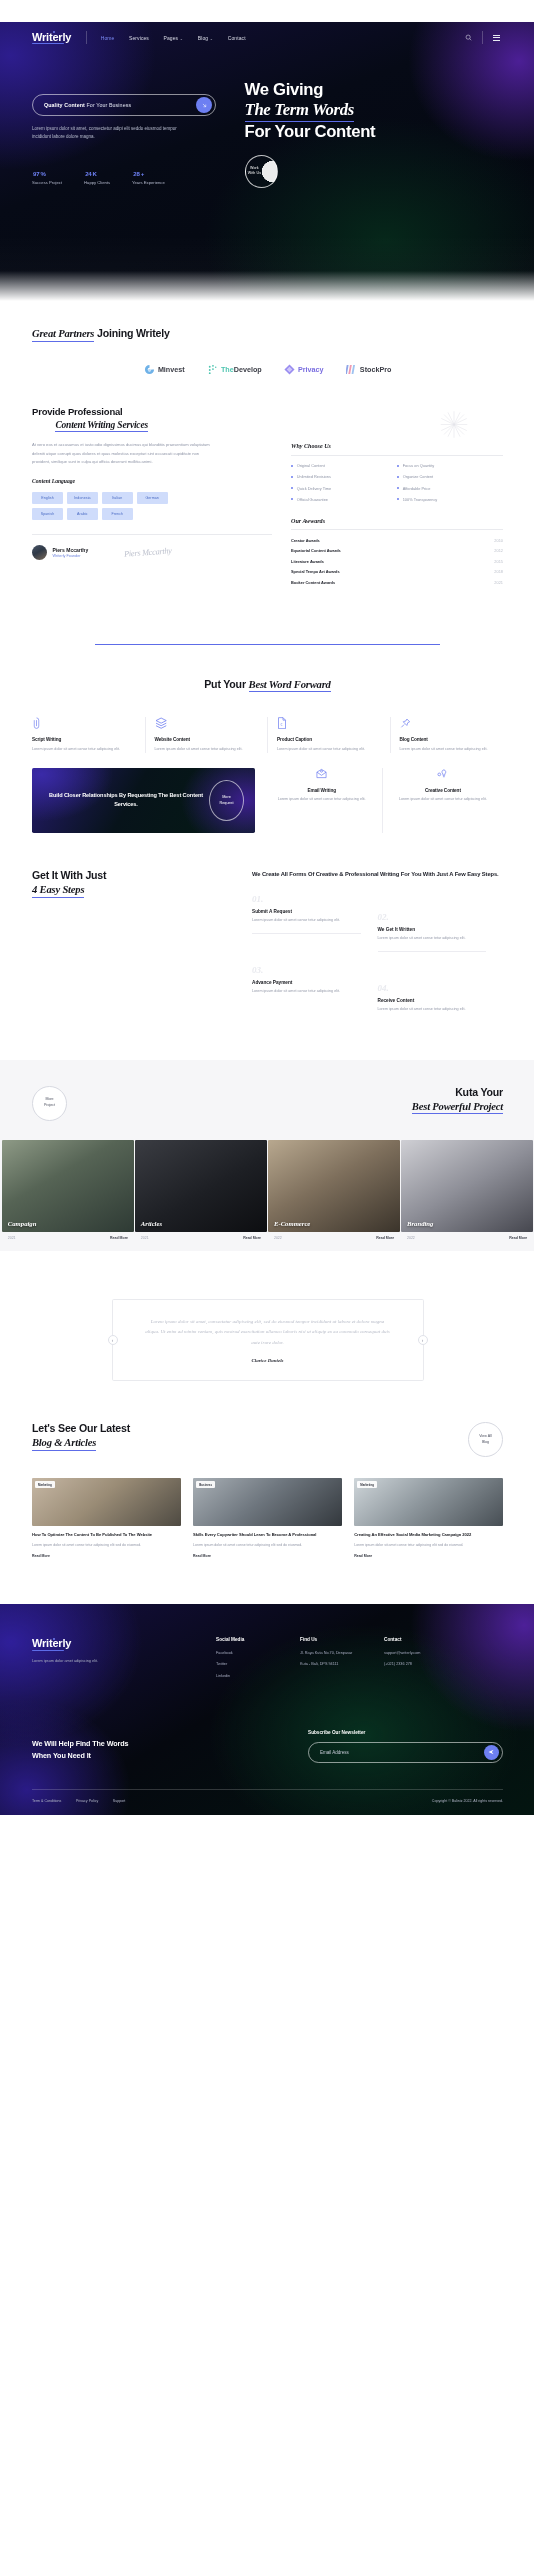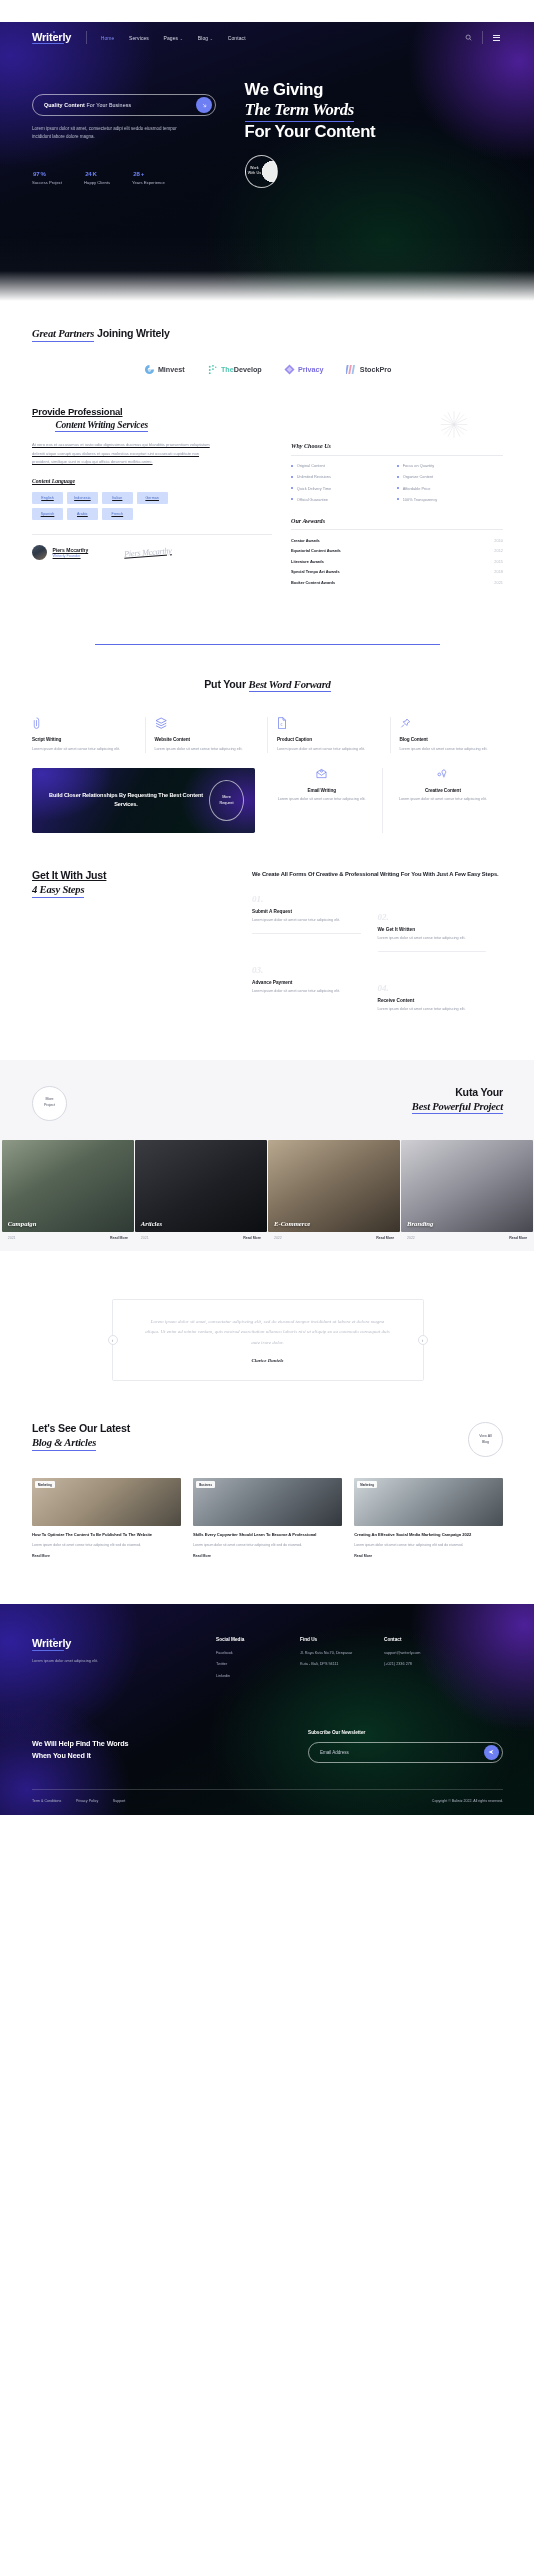--- a/index.html
+++ b/index.html
@@ -91,21 +91,21 @@
   }
 
   
   .partners{padding-top:26px;}
   .partner-row{display:flex;justify-content:center;align-items:center;gap:22px;margin-top:22px;}
   .partner{display:flex;align-items:center;gap:3.3px;font-size:7.2px;font-weight:700;color:#3b3d46;}
   .pmark{width:11px;height:11px;flex:none;}
 
   
   .intro{display:flex;padding-top:31px;gap:19px;}
-  .intro-left{width:240px;text-decoration:underline;}
+  .intro-left{width:240px;}
   .intro-h{font-size:9.5px;font-weight:700;letter-spacing:-0.2px;line-height:1.35;}
   .intro-h .l2{display:block;padding-left:23.4px;}
   .intro-p{font-size:4.1px;line-height:2;color:#8f95a7;margin-top:9px;width:184px;}
   .sub-serif{font-family:"Liberation Serif",serif;font-style:italic;font-weight:700;font-size:5.6px;margin-top:12.3px;}
   .chips{display:flex;flex-wrap:wrap;gap:3.9px;margin-top:7.8px;width:167px;}
   .chip{
     background:#cfdcfb;color:#4a6bc4;font-size:3.6px;padding:3.9px 0;width:31px;text-align:center;
     border-radius:1.1px;letter-spacing:0.1px;
   }
   .author-div{border-top:0.6px solid #e9eaee;margin-top:14.5px;padding-top:10px;display:flex;align-items:center;gap:5.6px;}
@@ -155,21 +155,21 @@
   .promo .mreq{
     width:35px;height:41px;border:0.6px solid rgba(255,255,255,.6);border-radius:50%;
     display:flex;align-items:center;justify-content:center;text-align:center;
     font-size:3.8px;line-height:1.6;flex:none;
   }
   .svc-row2 .svc{padding:0 9px;}
   .svc-row2 .svc.first{padding-left:15.6px;}
 
   
   .steps{padding-top:36px;display:flex;gap:19px;}
-  .steps-left{width:201px;text-decoration:underline;}
+  .steps-left{width:201px;}
   .steps-right{flex:1;}
   .steps-lead{font-size:5.8px;line-height:1.85;font-weight:700;letter-spacing:-0.1px;color:#21232c;}
   .step-grid{display:flex;flex-wrap:wrap;margin-top:14.5px;}
   .step{width:50%;padding-right:16.7px;padding-bottom:13.4px;}
   .step.offset{padding-top:18px;}
   .step .n{font-family:"Liberation Serif",serif;font-style:italic;font-weight:700;font-size:9px;color:#e9eaef;}
   .step h4{font-size:4.7px;font-weight:700;margin-top:4.5px;}
   .step p{font-size:3.7px;line-height:1.95;color:#9398a8;margin-top:3.3px;}
   .step .ln{height:0.6px;background:#ececf1;margin-top:9px;}
 

